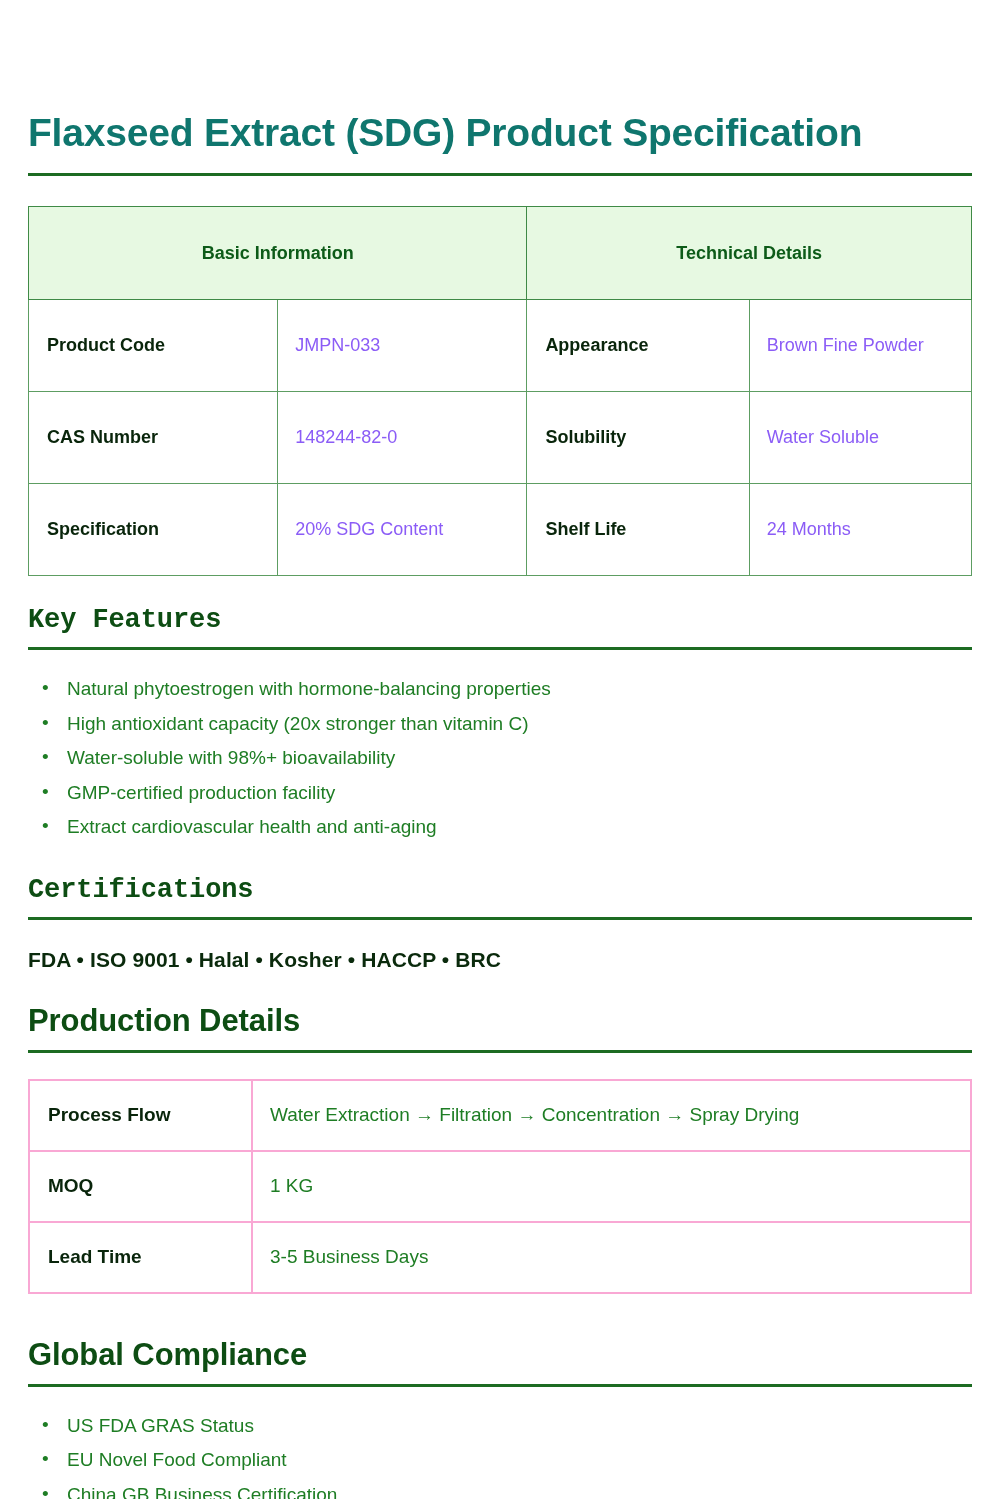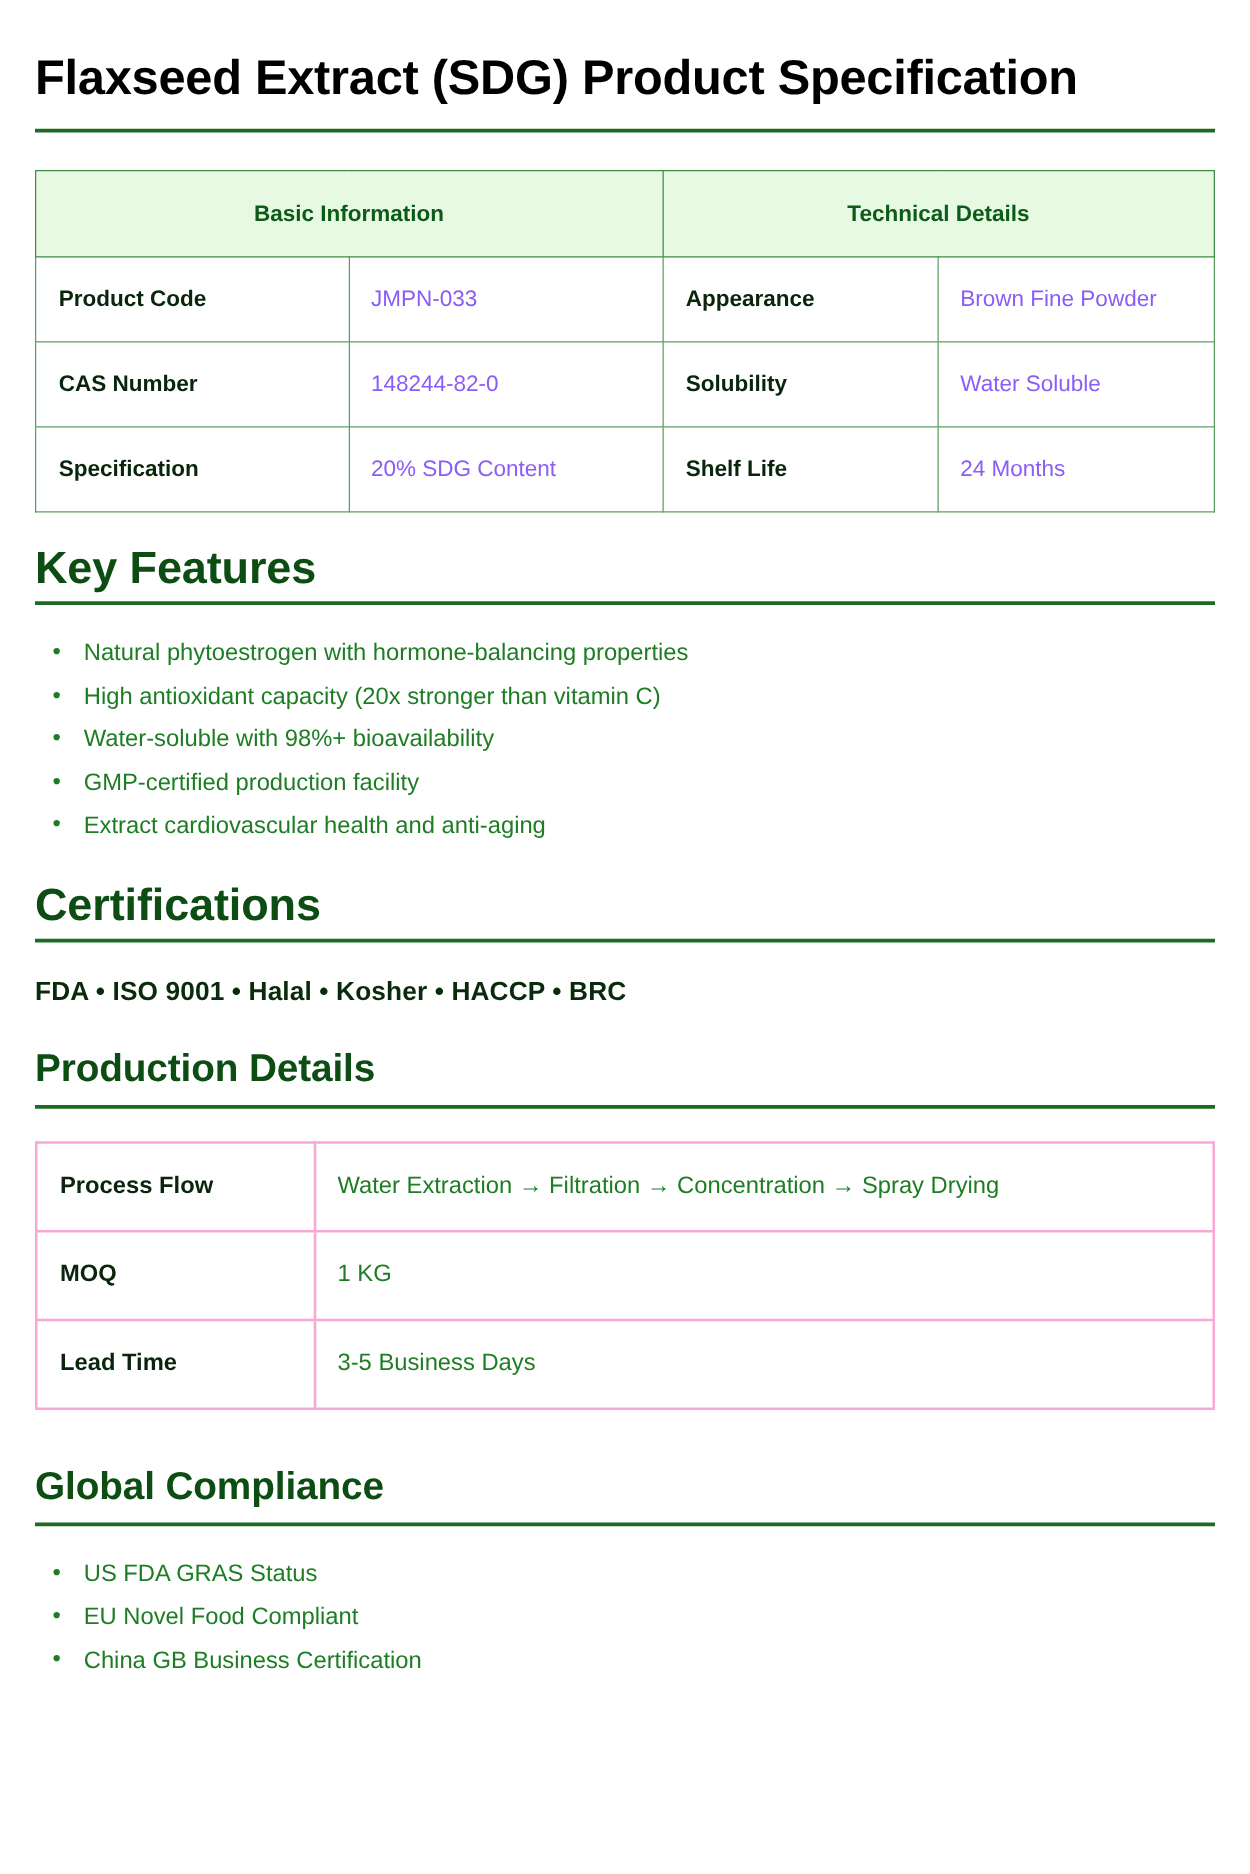--- a/index.html
+++ b/index.html
@@ -18,45 +18,45 @@
     position: relative;
     width: 1000px;
     height: 1499px;
     box-sizing: border-box;
     padding: 0 28px;
   }
 
   
   .doc-title {
     margin: 0;
-    padding-top: 40px;
+    padding-top: 110px;
     font-size: 39px;
     line-height: 46px;
     font-weight: bold;
-    color: #000000;
+    color: #0f766e;
     letter-spacing: -0.2px;
   }
   .title-rule {
     margin-top: 17px;
     height: 3px;
     background: #1c6b22;
     width: 944px;
   }
 
   
   .spec-table {
     margin-top: 30px;
     width: 944px;
     border-collapse: collapse;
     table-layout: fixed;
   }
   .spec-table th,
   .spec-table td {
     border: 1px solid #5d9d62;
-    padding: 0;
+    padding: 12px;
     vertical-align: middle;
   }
   .spec-table thead th {
     background: #e7f9e2;
     color: #0d5b18;
     font-size: 18px;
     font-weight: bold;
     text-align: center;
     height: 68px;
     border-color: #3f8a46;
@@ -81,21 +81,21 @@
 
   
   .section { width: 944px; }
   .sec-title {
     margin: 0;
     font-weight: bold;
     color: #0d4d13;
     letter-spacing: -0.1px;
   }
   .sec-title.h-lg { font-size: 31px; line-height: 38px; }
-  .sec-title.h-md { font-size: 36px; line-height: 34px; }
+  .sec-title.h-md { font-size: 27px; line-height: 34px; font-family: Liberation Mono, monospace; }
   .sec-rule {
     margin-top: 10px;
     height: 3px;
     background: #1c6b22;
     width: 944px;
   }
 
   .sp-keyfeatures { margin-top: 27px; }
   .sp-certifications { margin-top: 28px; }
   .sp-production { margin-top: 30px; }

